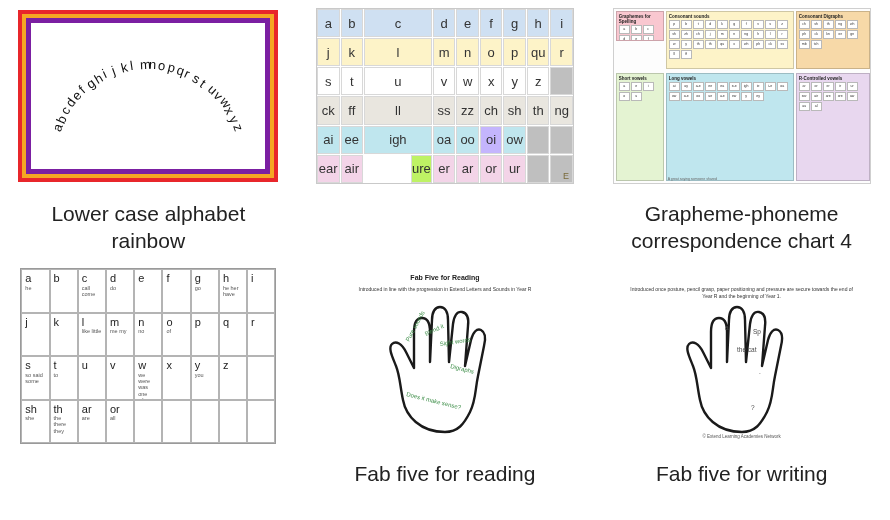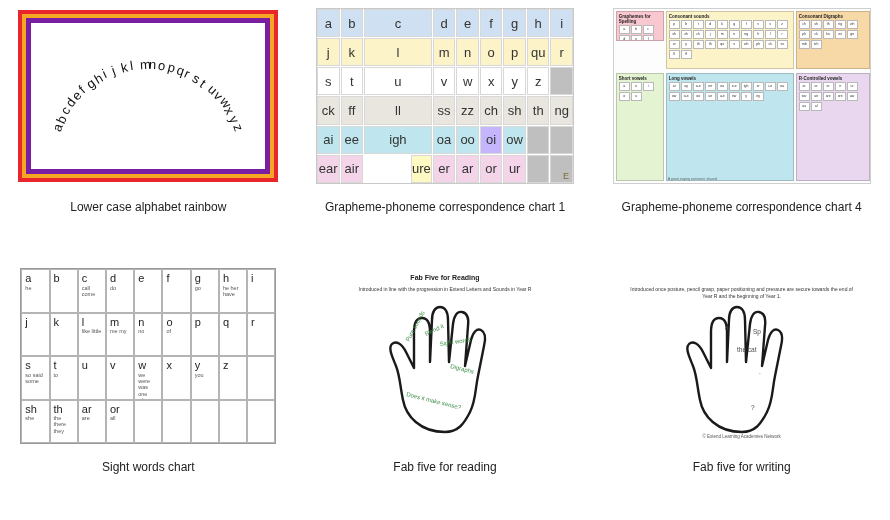--- a/index.html
+++ b/index.html
@@ -32,21 +32,21 @@
   .thumb {
     width: 100%;
     height: 180px;
     display: flex;
     align-items: center;
     justify-content: center;
     overflow: hidden;
   }
   .caption {
     margin-top: 14px;
-    font-size: 12px;
+    font-size: 21px;
     color: #222222;
     text-align: center;
     line-height: 1.3;
     max-width: 260px;
   }
 
   
   .rainbow-frame {
     width: 260px;
     height: 172px;
@@ -328,30 +328,29 @@
           <div class="c" style="background: rgb(191, 230, 238);">ee</div>
           <div class="c" style="background: rgb(191, 230, 238);">igh</div>
           <div class="c" style="background: rgb(191, 230, 238);">oa</div>
           <div class="c" style="background: rgb(191, 230, 238);">oo</div>
           <div class="c" style="background: #c4b5fd;">oi</div>
           <div class="c" style="background: rgb(191, 230, 238);">ow</div>
           <div class="c" style="background: rgb(191, 191, 191);"></div>
           <div class="c" style="background: rgb(191, 191, 191);"></div>
           <div class="c" style="background: rgb(243, 212, 232);">ear</div>
           <div class="c" style="background: rgb(243, 212, 232);">air</div>
-          <div class="c" style="background: #fef9c3; margin-left: 47px;">ure</div>
+          <div class="c" style="background: #bef264; margin-left: 47px;">ure</div>
           <div class="c" style="background: rgb(243, 212, 232);">er</div>
           <div class="c" style="background: rgb(243, 212, 232);">ar</div>
           <div class="c" style="background: rgb(243, 212, 232);">or</div>
           <div class="c" style="background: rgb(243, 212, 232);">ur</div>
           <div class="c" style="background: rgb(191, 191, 191);"></div>
           <div class="c" style="background: rgb(191, 191, 191);"></div>
         </div>
     </div>
-    <div class="caption">Grapheme-phoneme correspondence chart 1</div>
   </div>
 
   <div class="cell">
     <div class="thumb">
       <div class="gpc3" id="gpc3-host">
           <div class="g3box" style="left: 2px; top: 2px; width: 48px; height: 30px; background: rgb(249, 199, 208);">
             <span class="g3title">Graphemes for Spelling</span>
             <div class="g3cells">
               <span>a</span>
               <span>b</span>
@@ -613,21 +612,20 @@
           <div class="sc">
             <span class="big"></span>
             <span class="sm"></span>
           </div>
           <div class="sc">
             <span class="big"></span>
             <span class="sm"></span>
           </div>
         </div>
     </div>
-    <div class="caption">Sight words chart</div>
   </div>
 
   <div class="cell">
     <div class="thumb">
       <div class="hand-card">
         <div class="hand-title">Fab Five for Reading</div>
         <div class="hand-sub">Introduced in line with the progression in Extend Letters and Sounds in Year R</div>
         <svg class="hand-svg" width="150" height="140" viewBox="0 0 150 140">
           <path d="M75 136 C50 136 36 120 33 104 C30 90 30 80 26 70 C22 60 18 52 22 48 C26 44 32 48 36 56 L44 72 L44 36 C44 28 46 22 52 22 C58 22 60 28 60 36 L60 66 L62 24 C62 16 65 11 70 11 C75 11 78 16 78 24 L79 66 L83 28 C84 20 87 15 92 16 C97 17 99 22 98 30 L95 70 L101 44 C103 36 107 32 111 34 C115 36 116 42 114 50 L108 80 C105 94 106 104 100 116 C94 128 88 136 75 136 Z" fill="#ffffff" stroke="#1a1a1a" stroke-width="2.4" stroke-linejoin="round"></path>
           <text class="finger-label" x="39" y="46" transform="rotate(-62 39 46)">Pure sounds</text>

